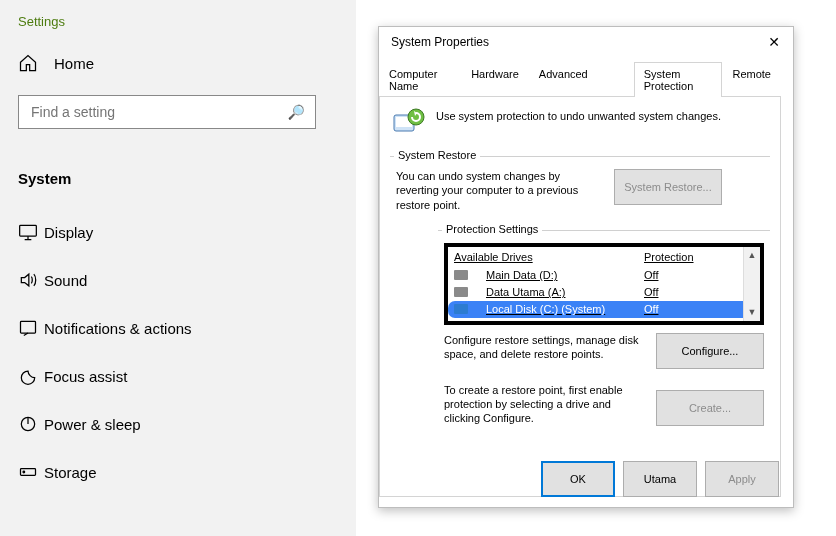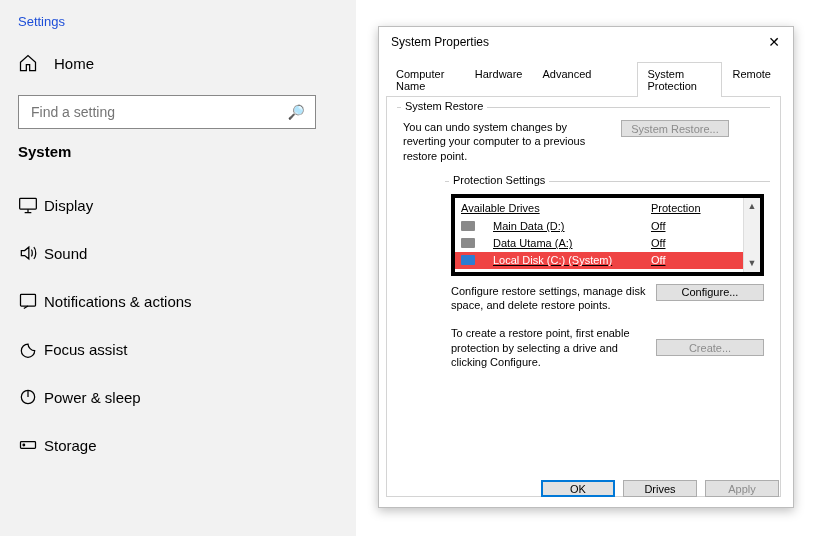--- a/index.html
+++ b/index.html
@@ -3,28 +3,28 @@
 <meta charset="utf-8">
 <style>
   * { box-sizing: border-box; font-family: "Segoe UI", Tahoma, sans-serif; }
   body { margin: 0; width: 836px; height: 536px; background: #fff; position: relative; font-size: 12px; }
 
   
   .settings {
     position: absolute; left: 0; top: 0; width: 356px; height: 536px;
     background: #f2f2f2; padding: 14px 18px;
   }
-  .settings-title { font-size: 13px; color: #1d4ed8; margin-bottom: 24px; }
+  .settings-title { font-size: 13px; color: #4d7c0f; margin-bottom: 24px; }
   .home-row { display: flex; align-items: center; gap: 16px; margin-bottom: 22px; cursor: default; }
   .home-icon svg, .nav-icon svg { width: 20px; height: 20px; display:block; }
   .home-label { font-size: 15px; }
   .search-box {
     width: 298px; height: 34px; border: 1px solid #888; background: #fff;
     display: flex; align-items: center; justify-content: space-between;
-    padding: 0 10px; margin-bottom: 14px;
+    padding: 0 10px; margin-bottom: 41px;
   }
   .search-box input {
     border: none; outline: none; font-size: 14px; width: 240px; background: transparent;
   }
   .search-icon { font-size: 14px; color: #555; transform: scaleX(-1); }
   .section-hdr { font-size: 15px; font-weight: 600; margin-bottom: 30px; }
   .nav-item {
     display: flex; align-items: center; gap: 6px;
     height: 30px; margin-bottom: 18px; cursor: default;
   }
@@ -35,21 +35,21 @@
   .dialog {
     position: absolute; left: 378px; top: 26px;
     width: 416px; height: 482px;
     background: #fff; border: 1px solid #bdbdbd; box-shadow: 0 3px 10px rgba(0,0,0,.25);
   }
   .dlg-titlebar {
     height: 30px; display: flex; align-items: center; justify-content: space-between;
     padding: 0 10px 0 12px; font-size: 12px;
   }
   .dlg-close { font-size: 14px; width: 18px; text-align: center; cursor: default; }
-  .dlg-body { padding: 0px 12px 10px 7px; }
+  .dlg-body { padding: 0px 12px 10px 0; }
 
   .tabstrip { display: flex; border-bottom: 1px solid #d4d4d4; margin-top: 4px; }
   .tab {
     padding: 5px 9px 5px 9px; font-size: 11px; border: 1px solid transparent;
     border-bottom: none; position: relative; top: 1px; cursor: default;
   }
   .tab.active { border-color: #d4d4d4; background: #fff; margin-left: 36px; }
 
   .tab-panel {
     border: 1px solid #d4d4d4; border-top: none; padding: 10px 10px 12px 10px;
@@ -65,51 +65,51 @@
   }
   .fieldset .legend {
     position: absolute; top: -8px; left: 4px; background: #fff;
     padding: 0 4px; font-size: 11px;
   }
 
   .restore-row { display: flex; gap: 10px; align-items: flex-start; }
   .restore-text { font-size: 11px; width: 208px; line-height: 1.3; }
 
   .winbtn {
-    min-width: 108px; height: 17px; font-size: 11px;
+    min-width: 108px; height: 36px; font-size: 11px;
     background: #e1e1e1; border: 1px solid #adadad; cursor: default;
     display: inline-flex; align-items:center; justify-content:center;
   }
   .winbtn.disabled { color: #8c8c8c; }
   .winbtn.primary { border: 2px solid #0078d7; }
 
   .drive-grid {
     border: 4px solid #000000; height: 82px; position: relative;
     font-size: 11px; overflow: hidden; text-decoration: underline;
   }
   .drive-head, .drive-row {
     display: grid; grid-template-columns: 190px 1fr; align-items: center;
   }
   .drive-head { padding: 4px 6px; }
   .drive-head > div {  }
   .drive-row { padding: 1px 6px; height: 17px; }
-  .drive-row.selected { background: #ef4444; color: #fff; }
+  .drive-row.selected { background: #3b82f6; color: #fff; border-radius: 7px; }
   .drive-name { display: flex; align-items: center; gap: 18px; }
   .drive-ico { width: 14px; height: 10px; background: #8a8a8a; border-radius: 1px; display: inline-block; }
   .drive-ico.sys { background: #2d7cd1; }
   .scroll-col {
     position: absolute; right: 0; top: 0; width: 17px; height: 100%;
     background: #f1f1f1; border-left: 1px solid #ddd;
     display: flex; flex-direction: column; justify-content: space-between;
   }
   .scroll-btn { height: 17px; display:flex; align-items:center; justify-content:center; font-size:9px; color:#555; }
 
   .cfg-row { display: flex; gap: 10px; align-items: flex-start; margin-top: 8px; }
   .cfg-text { font-size: 11px; width: 220px; line-height: 1.3; }
-  .create-row { display: flex; gap: 10px; align-items: center; margin-top: 14px; }
+  .create-row { display: flex; gap: 10px; align-items: flex-end; margin-top: 14px; }
 
   .dlg-footer {
     position: absolute; bottom: 10px; right: 14px; display: flex; gap: 8px;
   }
   .dlg-footer .winbtn { min-width: 74px; }
 </style>
 </head>
 <body>
 
 <div class="settings">
@@ -202,20 +202,32 @@
     <div class="tabstrip">
       <div class="tab">Computer Name</div>
       <div class="tab">Hardware</div>
       <div class="tab">Advanced</div>
       <div class="tab active">System Protection</div>
       <div class="tab">Remote</div>
     </div>
 
     <div class="tab-panel">
 
+      <div class="intro-row">
+        <span>
+          <svg width="36" height="32" viewBox="0 0 36 32">
+            <rect x="4" y="8" width="20" height="16" rx="2" fill="#cfe3f7" stroke="#4a7bb0"></rect>
+            <rect x="6" y="10" width="16" height="10" fill="#fff"></rect>
+            <circle cx="26" cy="10" r="8" fill="#6fbf44" stroke="#3e7a25"></circle>
+            <path d="M22 10a4 4 0 1 0 4-4" fill="none" stroke="#fff" stroke-width="2"></path>
+            <path d="M24 4l3 2-2 3" fill="#fff"></path>
+          </svg>
+        </span>
+        <div class="intro-text">Use system protection to undo unwanted system changes.</div>
+      </div>
 
       <div class="fieldset">
         <div class="legend">System Restore</div>
         <div class="restore-row">
           <div class="restore-text">You can undo system changes by reverting your computer to a previous restore point.</div>
           <button class="winbtn disabled">System Restore...</button>
         </div>
       </div>
 
       <div class="fieldset" style="padding-bottom:4px;margin-left:48px;">
@@ -262,16 +274,16 @@
           <div class="cfg-text">To create a restore point, first enable protection by selecting a drive and clicking Configure.</div>
           <button class="winbtn disabled">Create...</button>
         </div>
       </div>
 
     </div>
   </div>
 
   <div class="dlg-footer">
     <button class="winbtn primary">OK</button>
-    <button class="winbtn">Drives</button>
+    <button class="winbtn">Utama</button>
     <button class="winbtn disabled">Apply</button>
   </div>
 </div>
 
 </body></html>

